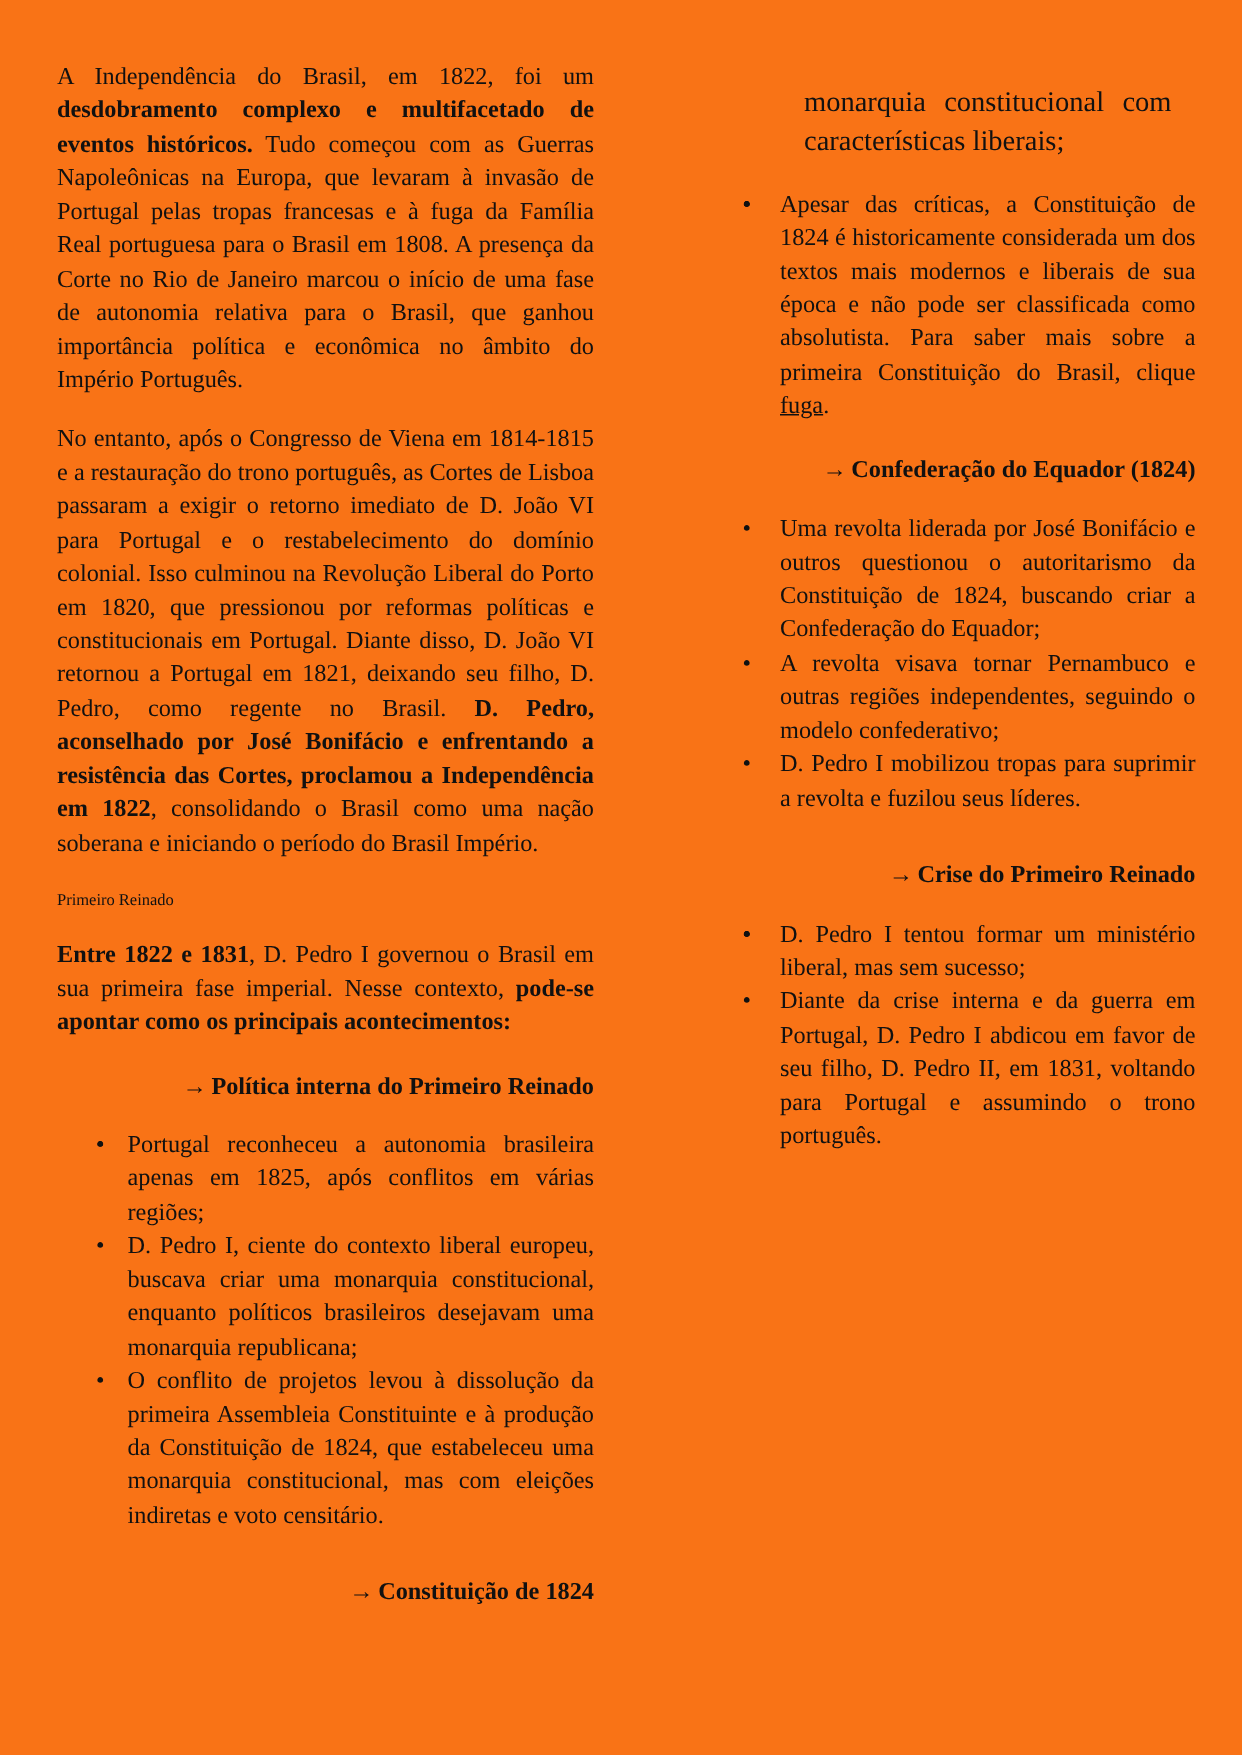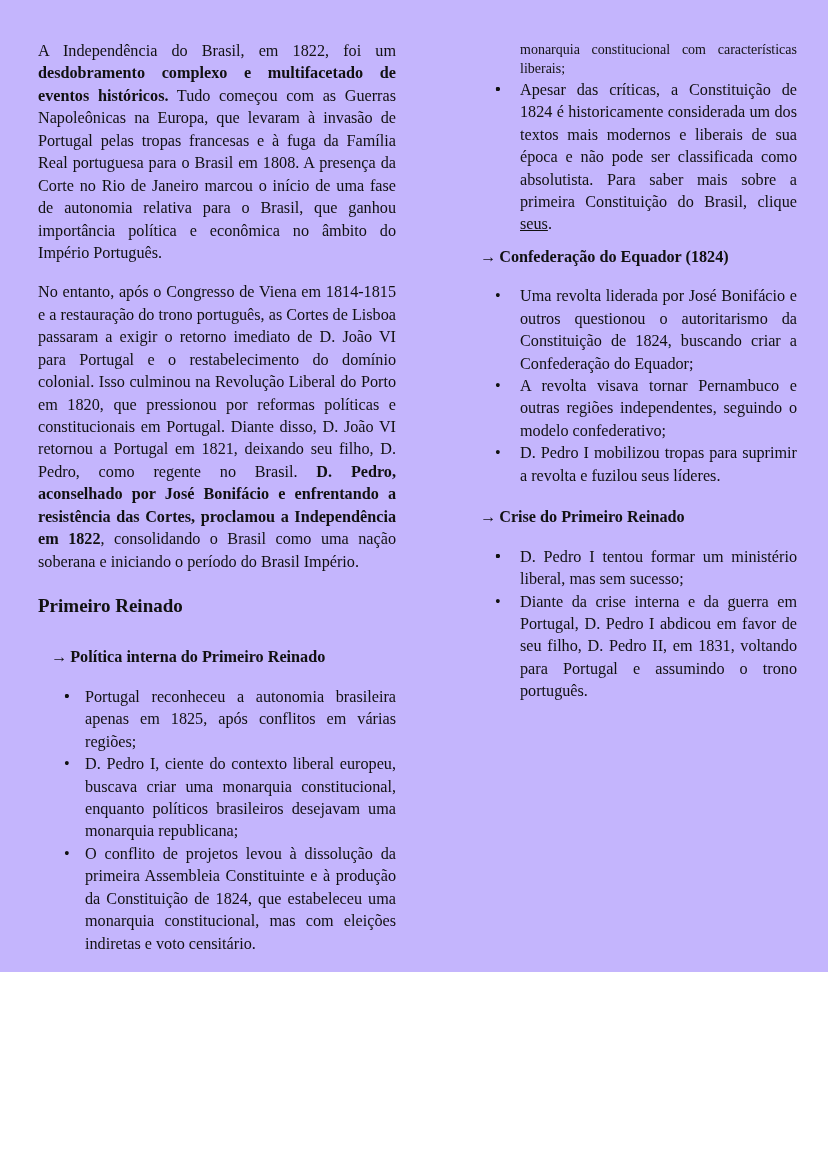--- a/index.html
+++ b/index.html
@@ -12,24 +12,24 @@
     width: 828px;
     height: 1170px;
     font-family: "Liberation Serif", "DejaVu Serif", serif;
     color: #111111;
     -webkit-font-smoothing: antialiased;
   }
 
   .page {
     position: relative;
     width: 828px;
-    height: 972px;
+    height: 1170px;
     box-sizing: border-box;
     padding: 40px 31px 0 38px;
-    background: #c4b5fd;
+    background: #f97316;
     overflow: hidden;
   }
 
   .columns {
     display: flex;
     flex-direction: row;
     align-items: flex-start;
     gap: 84px;
   }
 
@@ -50,32 +50,32 @@
     text-align: justify;
     text-justify: inter-word;
     hyphens: none;
   }
 
   b, .b { font-weight: bold; }
 
   
   .heading-plain {
     margin: 20px 0 0 0;
-    font-size: 19px;
-    font-weight: bold;
+    font-size: 11px;
+    font-weight: normal;
     line-height: 1.385;
     text-align: left;
   }
 
   
   .heading-arrow {
-    margin: 10px 0 0 0;
+    margin: 20px 0 0 0;
     font-size: 16.2px;
     line-height: 1.385;
-    text-align: left;
+    text-align: right;
     white-space: nowrap;
   }
   .heading-arrow .arrow {
     font-weight: normal;
     font-size: 16.2px;
     padding-right: 3px;
   }
   .heading-arrow .htext {
     font-weight: bold;
   }
@@ -106,23 +106,23 @@
     font-size: 16.2px;
     line-height: 1.385;
   }
 
   
   .column.right ul.bullets li { padding-left: 40px; }
   .column.right ul.bullets li .dot { left: 15px; }
 
   
   .cont-lines {
-    margin: 0;
+    margin: 16px;
     padding-left: 40px;
-    font-size: 14px;
+    font-size: 19px;
     line-height: 1.385;
     text-align: justify;
     text-justify: inter-word;
   }
 
   a.inline-link {
     color: inherit;
     text-decoration: underline;
   }
 
@@ -138,20 +138,21 @@
     <div class="column left">
 
       <p class="para"><span>A Independência do Brasil, em 1822, foi um </span><b>desdobramento complexo e multifacetado de eventos históricos.</b><span> Tudo começou com as Guerras Napoleônicas na Europa, que levaram à invasão de Portugal pelas tropas francesas e à fuga da Família Real portuguesa para o Brasil em 1808. A presença da Corte no Rio de Janeiro marcou o início de uma fase de autonomia relativa para o Brasil, que ganhou importância política e econômica no âmbito do Império Português.</span></p>
 
       <p class="para"><span>No entanto, após o Congresso de Viena em 1814-1815 e a restauração do trono português, as Cortes de Lisboa passaram a exigir o retorno imediato de D. João VI para Portugal e o restabelecimento do domínio colonial. Isso culminou na Revolução Liberal do Porto em 1820, que pressionou por reformas políticas e constitucionais em Portugal. Diante disso, D. João VI retornou a Portugal em 1821, deixando seu filho, D. Pedro, como regente no Brasil. </span><b>D. Pedro, aconselhado por José Bonifácio e enfrentando a resistência das Cortes, proclamou a Independência em 1822</b><span>, consolidando o Brasil como uma nação soberana e iniciando o período do Brasil Império.</span></p>
 
       <div class="heading-plain">Primeiro Reinado</div>
 
       <div class="spacer-md"></div>
 
+      <p class="para"><b>Entre 1822 e 1831</b><span>, D. Pedro I governou o Brasil em sua primeira fase imperial. Nesse contexto, </span><b>pode-se apontar como os principais acontecimentos:</b></p>
 
       <div class="heading-arrow indent"><span class="arrow">→</span><span class="htext">Política interna do Primeiro Reinado</span></div>
 
       <ul class="bullets">
         <li><span class="dot">•</span></li>
         <li><span class="dot">•</span><span>Portugal reconheceu a autonomia brasileira apenas em 1825, após conflitos em várias regiões;</span></li>
         <li><span class="dot">•</span><span>D. Pedro I, ciente do contexto liberal europeu, buscava criar uma monarquia constitucional, enquanto políticos brasileiros desejavam uma monarquia republicana;</span></li>
         <li><span class="dot">•</span><span>O conflito de projetos levou à dissolução da primeira Assembleia Constituinte e à produção da Constituição de 1824, que estabeleceu uma monarquia constitucional, mas com eleições indiretas e voto censitário.</span></li>
       </ul>
 
@@ -161,21 +162,21 @@
 
     </div>
 
     <div class="column right">
 
       <p class="cont-lines">monarquia constitucional com características liberais;</p>
 
       <ul class="bullets top-continued">
         <li><span class="dot">•</span></li>
         <li><span class="dot">•</span></li>
-        <li><span class="dot">•</span><span><span>Apesar das críticas, a Constituição de 1824 é historicamente considerada um dos textos mais modernos e liberais de sua época e não pode ser classificada como absolutista. Para saber mais sobre a primeira Constituição do Brasil, clique </span><a class="inline-link" href="#">seus</a><span>.</span></span></li>
+        <li><span class="dot">•</span><span><span>Apesar das críticas, a Constituição de 1824 é historicamente considerada um dos textos mais modernos e liberais de sua época e não pode ser classificada como absolutista. Para saber mais sobre a primeira Constituição do Brasil, clique </span><a class="inline-link" href="#">fuga</a><span>.</span></span></li>
       </ul>
 
       <div class="heading-arrow"><span class="arrow">→</span><span class="htext">Confederação do Equador (1824)</span></div>
 
       <ul class="bullets">
         <li><span class="dot">•</span><span>Uma revolta liderada por José Bonifácio e outros questionou o autoritarismo da Constituição de 1824, buscando criar a Confederação do Equador;</span></li>
         <li><span class="dot">•</span><span>A revolta visava tornar Pernambuco e outras regiões independentes, seguindo o modelo confederativo;</span></li>
         <li><span class="dot">•</span><span>D. Pedro I mobilizou tropas para suprimir a revolta e fuzilou seus líderes.</span></li>
       </ul>
 

